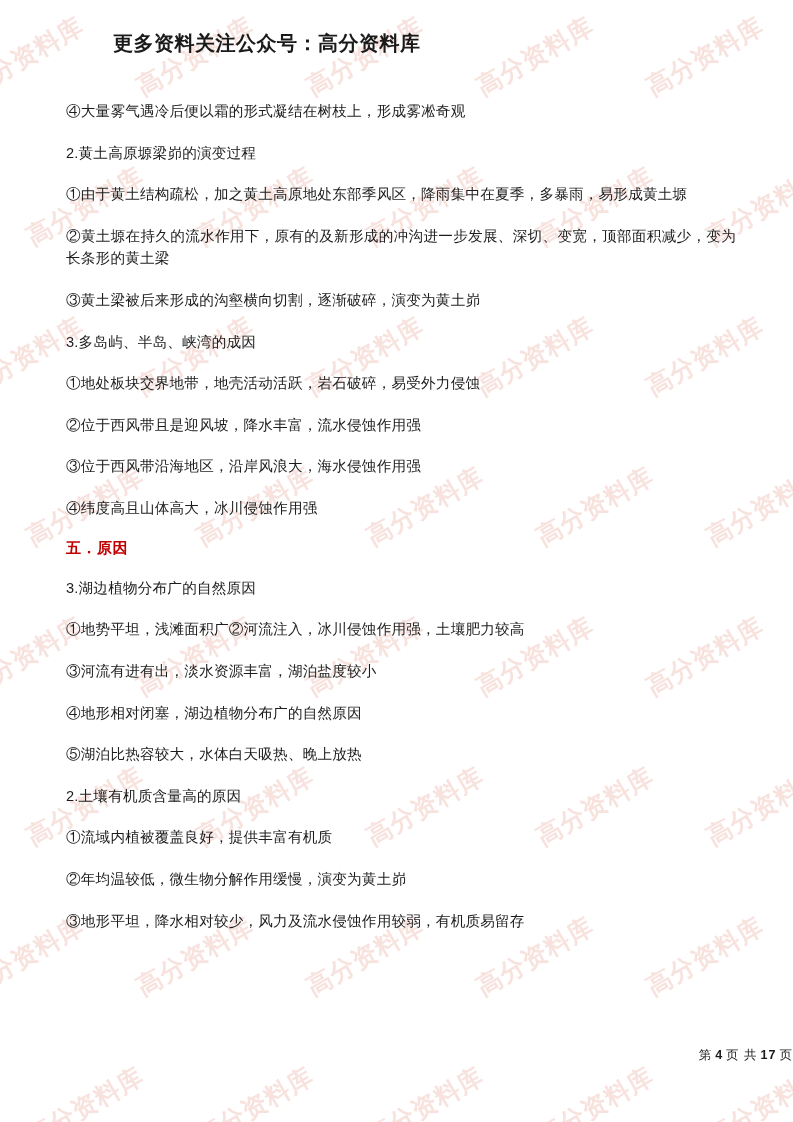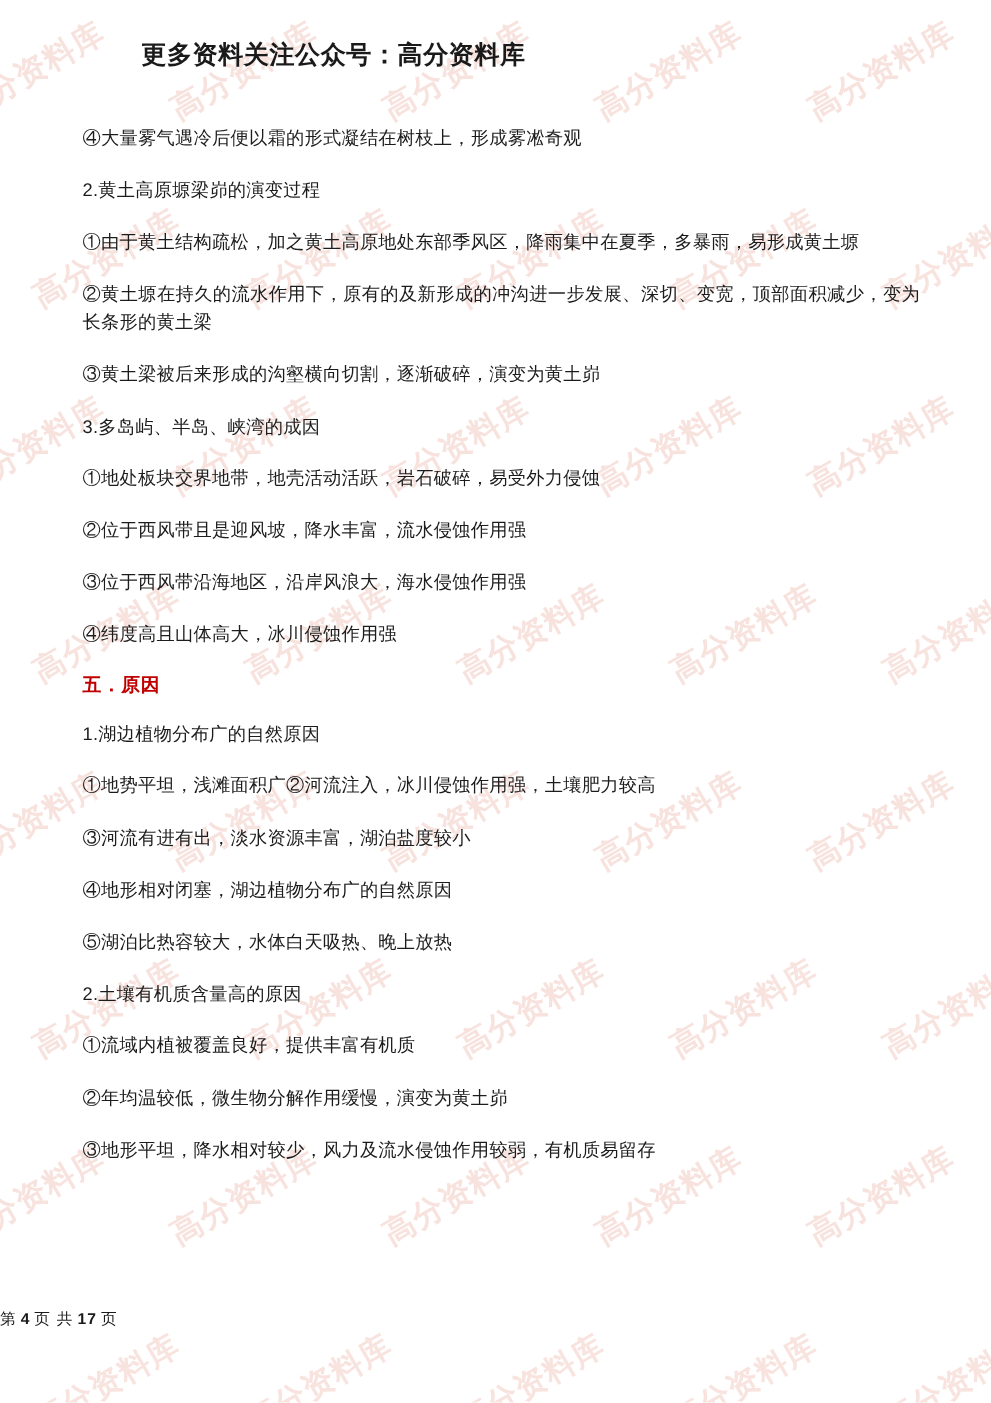--- a/index.html
+++ b/index.html
@@ -80,21 +80,21 @@
     color: #c00000;
     margin: 0 0 19px 0;
     letter-spacing: 0.5px;
   }
 
   .footer {
     position: absolute;
     bottom: 58px;
     left: 0;
     width: 793px;
-    text-align: left;
+    text-align: right;
     font-size: 12.5px;
     color: #1a1a1a;
     letter-spacing: 1px;
   }
   .footer .num {
     font-weight: 700;
     padding: 0 3px;
   }
 </style>
 </head>
@@ -154,21 +154,21 @@
     <p class="line">②黄土塬在持久的流水作用下，原有的及新形成的冲沟进一步发展、深切、变宽，顶部面积减少，变为长条形的黄土梁</p>
     <p class="line">③黄土梁被后来形成的沟壑横向切割，逐渐破碎，演变为黄土峁</p>
     <p class="line">3.多岛屿、半岛、峡湾的成因</p>
     <p class="line">①地处板块交界地带，地壳活动活跃，岩石破碎，易受外力侵蚀</p>
     <p class="line">②位于西风带且是迎风坡，降水丰富，流水侵蚀作用强</p>
     <p class="line">③位于西风带沿海地区，沿岸风浪大，海水侵蚀作用强</p>
     <p class="line">④纬度高且山体高大，冰川侵蚀作用强</p>
 
     <p class="section-title">五．原因</p>
 
-    <p class="line">1.湖边植物分布广的自然原因</p>
+    <p class="line">3.湖边植物分布广的自然原因</p>
     <p class="line">①地势平坦，浅滩面积广②河流注入，冰川侵蚀作用强，土壤肥力较高</p>
     <p class="line">③河流有进有出，淡水资源丰富，湖泊盐度较小</p>
     <p class="line">④地形相对闭塞，湖边植物分布广的自然原因</p>
     <p class="line">⑤湖泊比热容较大，水体白天吸热、晚上放热</p>
     <p class="line">2.土壤有机质含量高的原因</p>
     <p class="line">①流域内植被覆盖良好，提供丰富有机质</p>
     <p class="line">②年均温较低，微生物分解作用缓慢，演变为黄土峁</p>
     <p class="line">③地形平坦，降水相对较少，风力及流水侵蚀作用较弱，有机质易留存</p>
   </div>
 

